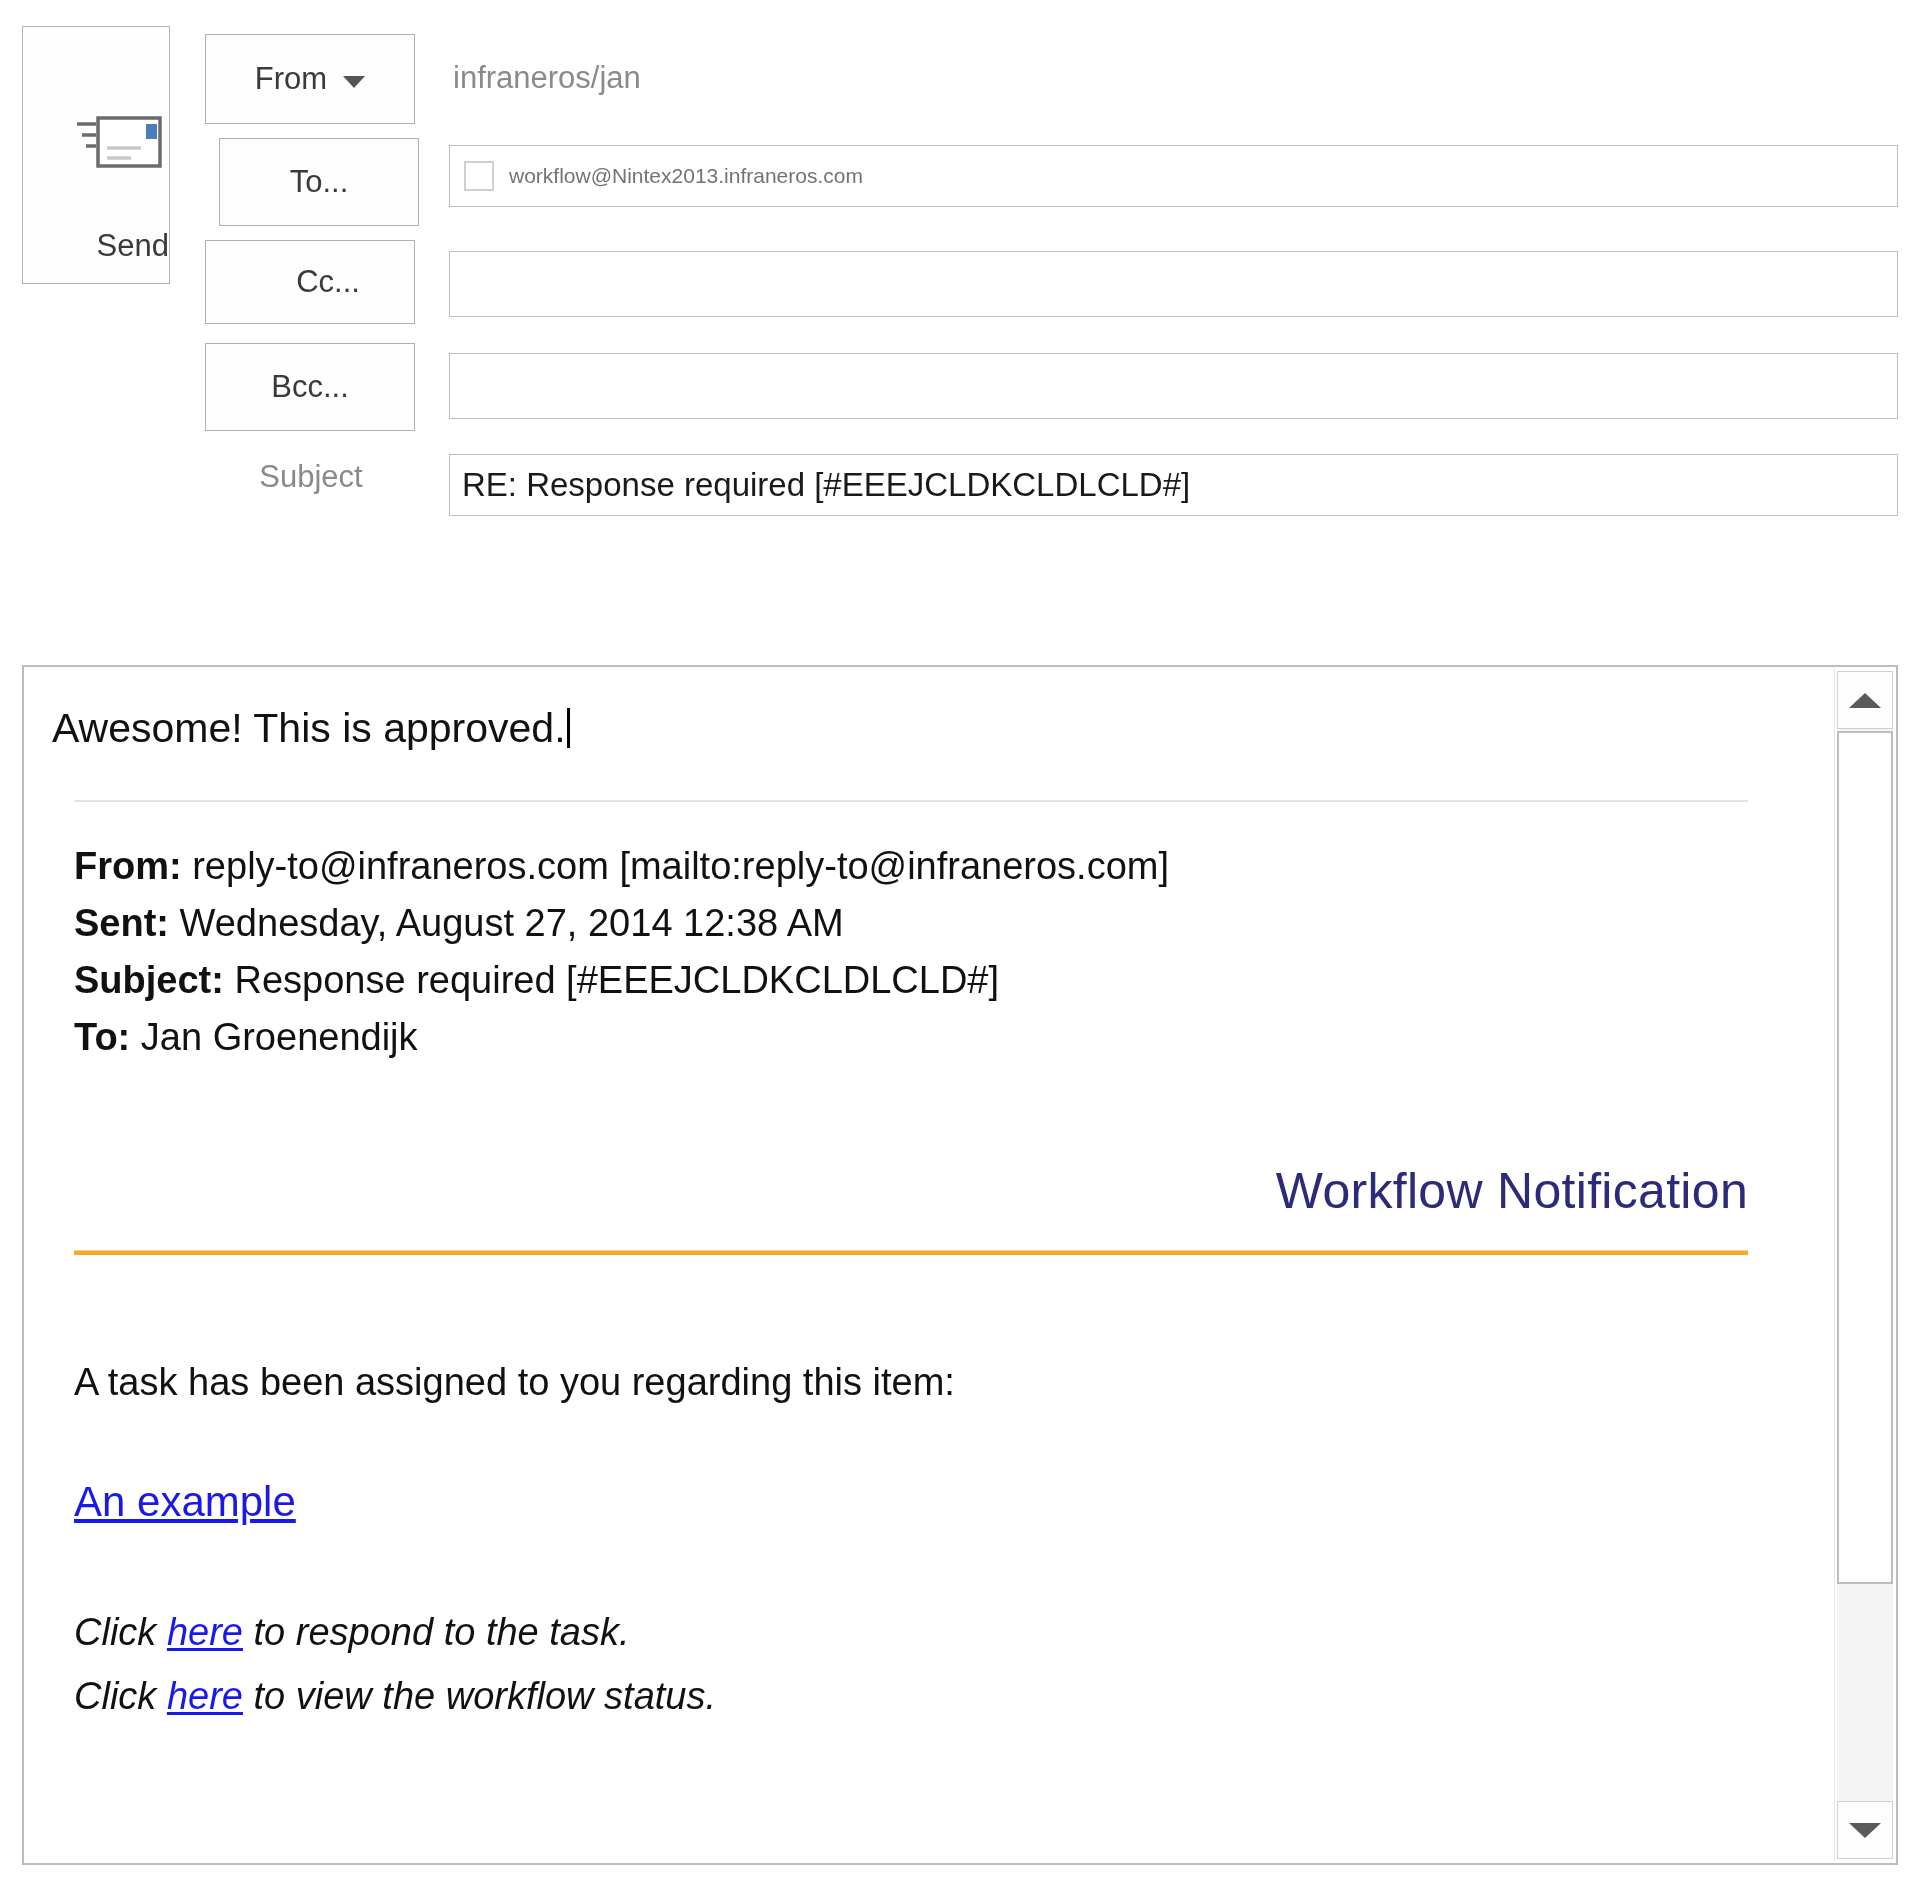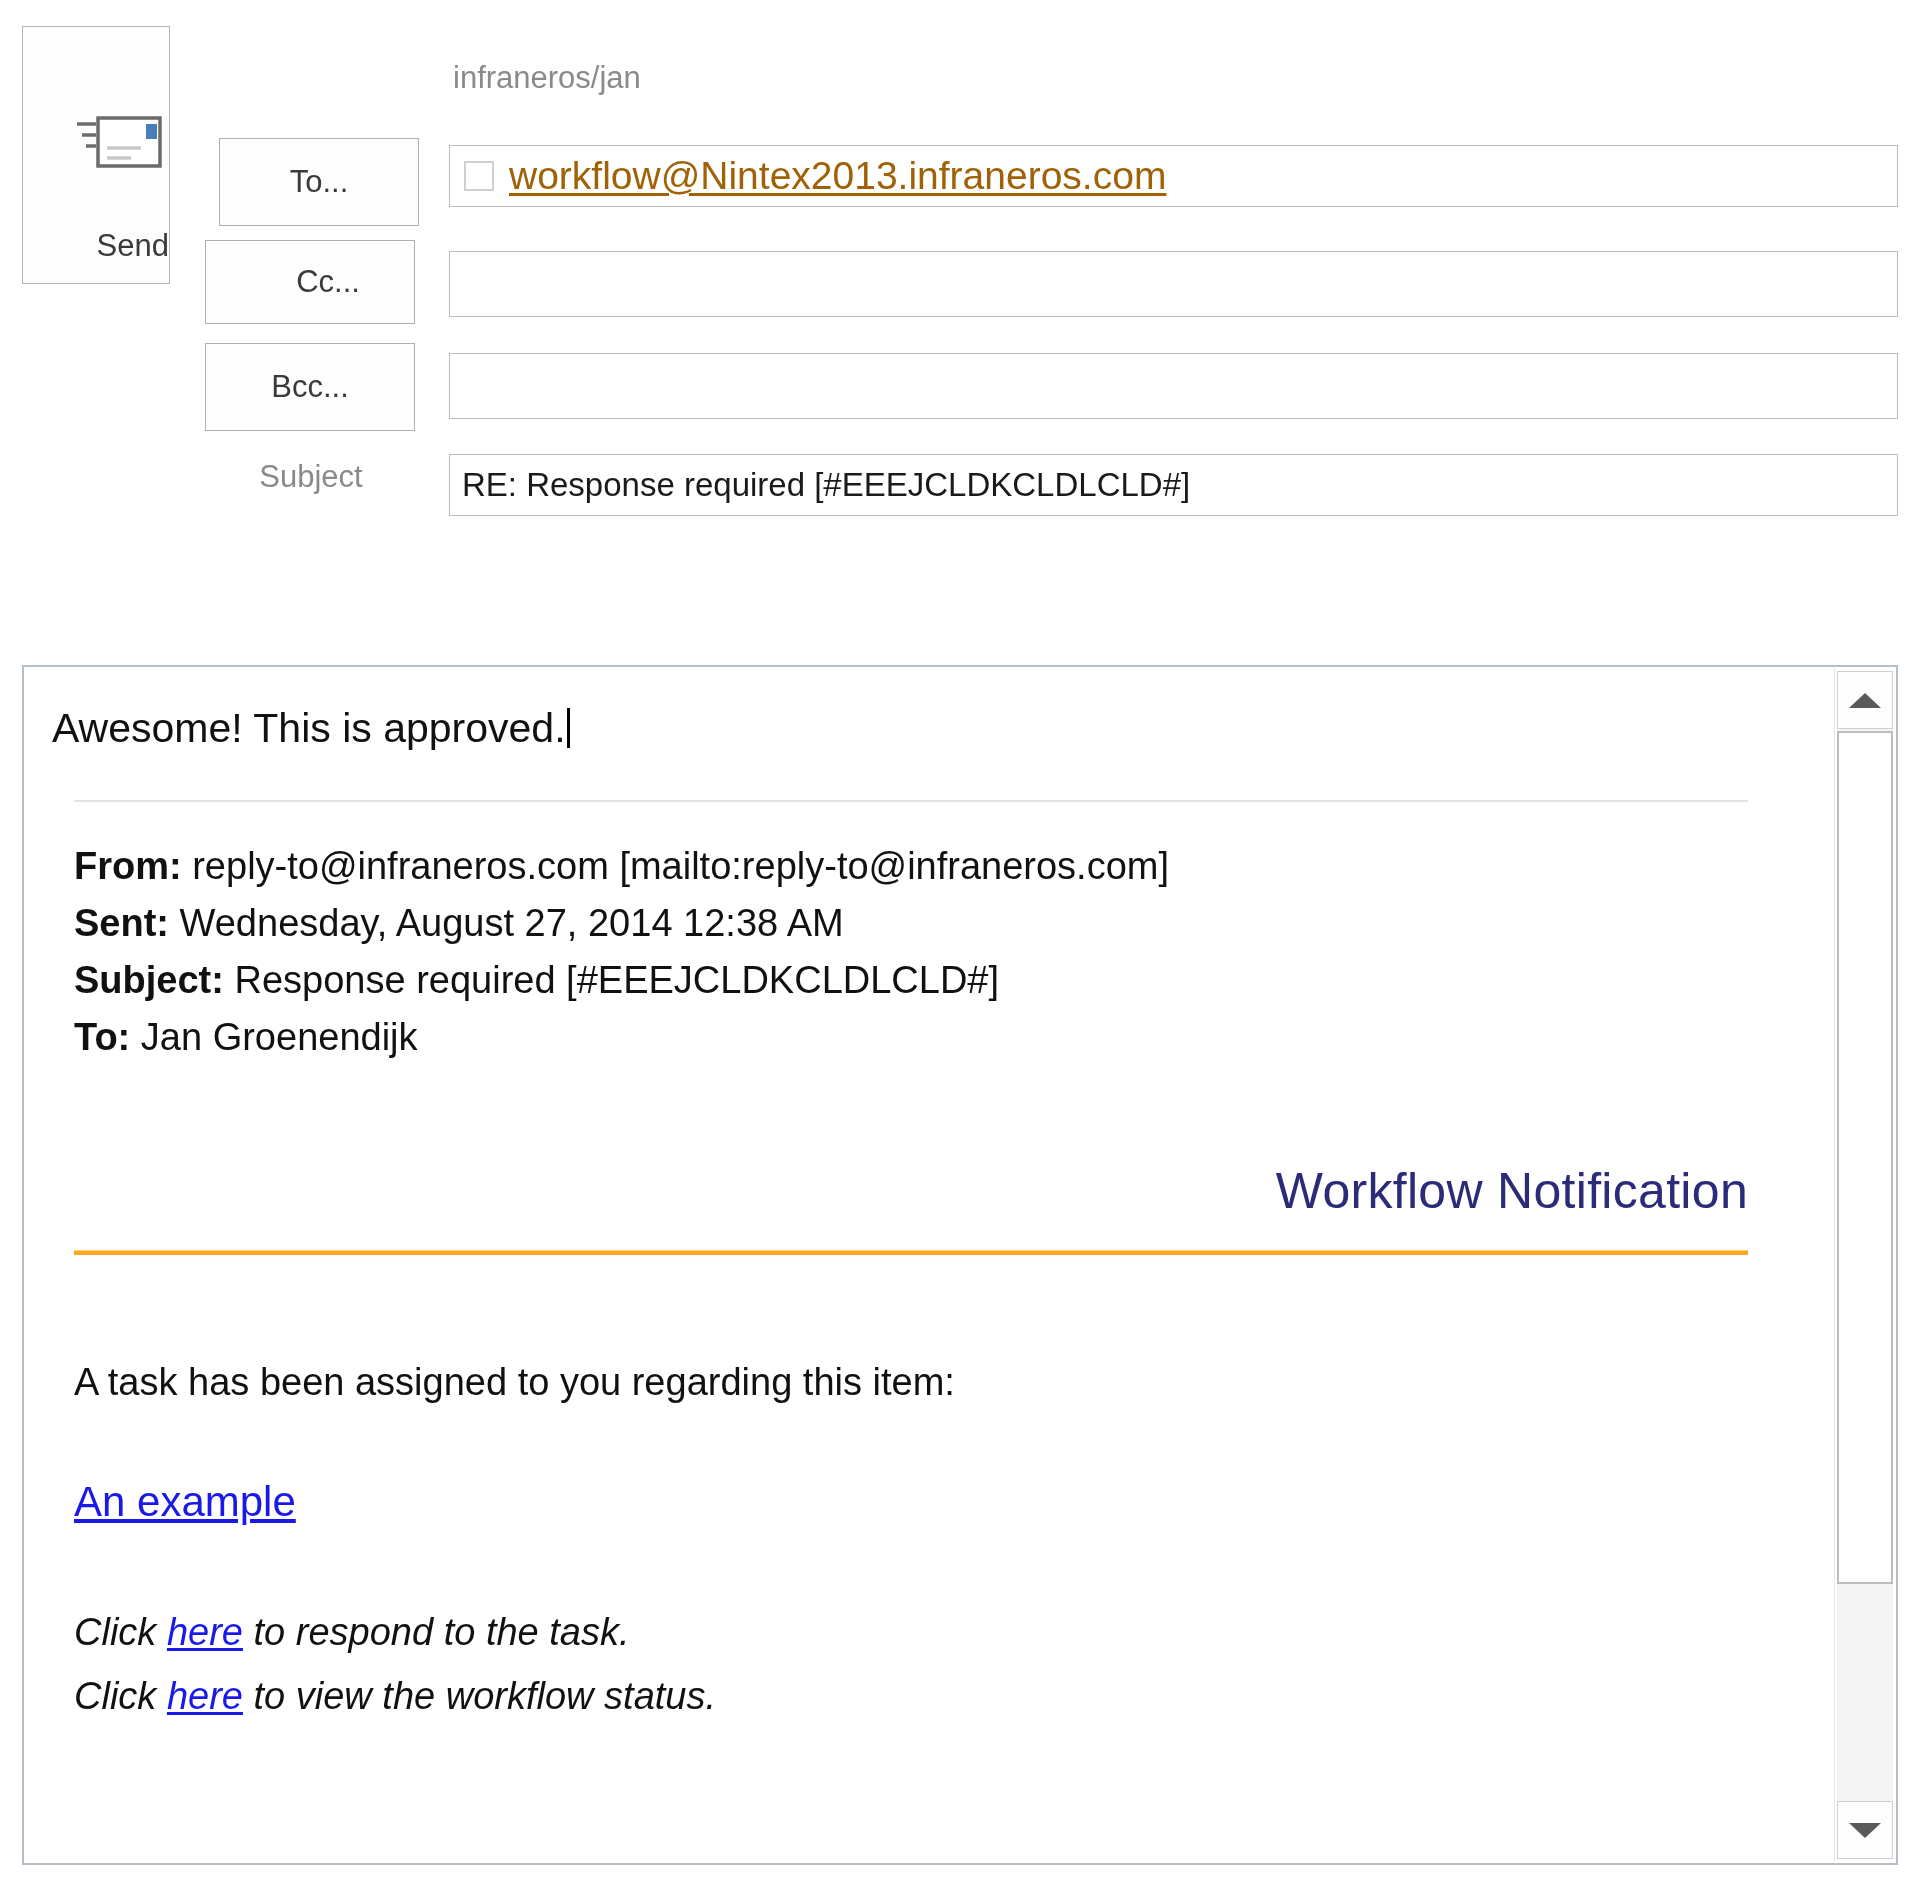--- a/index.html
+++ b/index.html
@@ -106,23 +106,22 @@
     padding-left: 14px;
   }
   .recip-box {
     width: 30px; height: 30px;
     border: 2px solid #d0d0d0;
     background: #ffffff;
     margin-right: 15px;
     flex: 0 0 auto;
   }
   .recip-text {
-    font-size: 39px;
-    color: #a16207;
-    text-decoration: underline;
+    font-size: 21px;
+    color: #737373;
     text-underline-offset: 4px;
   }
   .subject-text {
     font-size: 33px;
     color: #1a1a1a;
     padding-left: 12px;
     line-height: 60px;
   }
 
   
@@ -268,20 +267,24 @@
         <line x1="38" y1="44" x2="72" y2="44" stroke="#c8c8c8" stroke-width="3.5"></line>
         <line x1="38" y1="54" x2="62" y2="54" stroke="#c8c8c8" stroke-width="3.5"></line>
         <line x1="8" y1="20" x2="27" y2="20" stroke="#6b6b6b" stroke-width="3.5"></line>
         <line x1="13" y1="31" x2="27" y2="31" stroke="#6b6b6b" stroke-width="3.5"></line>
         <line x1="17" y1="42" x2="27" y2="42" stroke="#6b6b6b" stroke-width="3.5"></line>
       </svg>
     </div>
     <div class="send-label">Send</div>
   </div>
 
+  <div class="fld-btn from">
+    <span>From</span>
+    <span class="caret"></span>
+  </div>
   <div class="from-value">infraneros/jan</div>
 
   <div class="fld-btn to">
     <span>To...</span>
   </div>
   <div class="inp to">
     <div class="recip">
       <span class="recip-box"></span>
       <span class="recip-text">workflow@Nintex2013.infraneros.com</span>
     </div>

